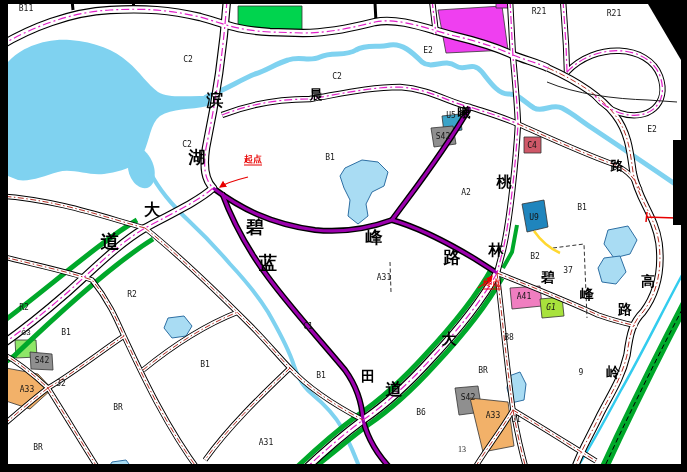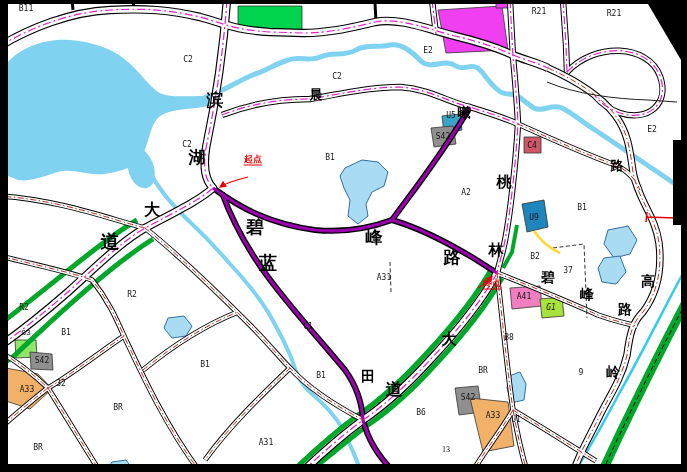--- a/index.html
+++ b/index.html
@@ -273,21 +273,21 @@
       <div class="plabel" style="left: 26px; top: 333px; font-family: Liberation Mono, monospace;">G3</div>
       <div class="plabel" style="left: 42px; top: 361px;">S42</div>
       <div class="plabel" style="left: 61px; top: 384px;">32</div>
       <div class="plabel" style="left: 27px; top: 390px;">A33</div>
       <div class="plabel" style="left: 118px; top: 408px;">BR</div>
       <div class="plabel" style="left: 38px; top: 448px;">BR</div>
       <div class="plabel" style="left: 205px; top: 365px;">B1</div>
       <div class="plabel" style="left: 321px; top: 376px;">B1</div>
       <div class="plabel" style="left: 266px; top: 443px;">A31</div>
       <div class="plabel" style="left: 421px; top: 413px;">B6</div>
-      <div class="plabel" style="left: 446px; top: 450px; font-family: Liberation Serif, serif;">13</div>
+      <div class="plabel" style="left: 462px; top: 450px; font-family: Liberation Serif, serif;">13</div>
       <div class="plabel" style="left: 483px; top: 371px;">BR</div>
       <div class="plabel" style="left: 468px; top: 398px;">S42</div>
       <div class="plabel" style="left: 493px; top: 416px;">A33</div>
       <div class="plabel" style="left: 516px; top: 420px;">U1</div>
       <div class="plabel" style="left: 581px; top: 373px;">9</div>
     </div>
 <div class="ann" style="left:253px;top:160px;">起点</div>
 <div class="ann" style="left:492px;top:284px;">终点</div>
 </div>
 

